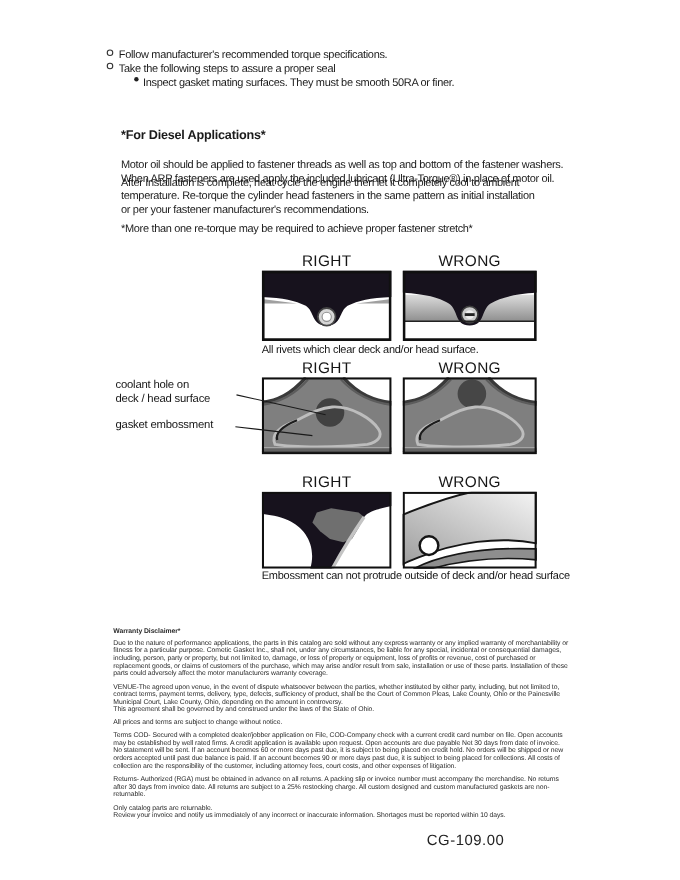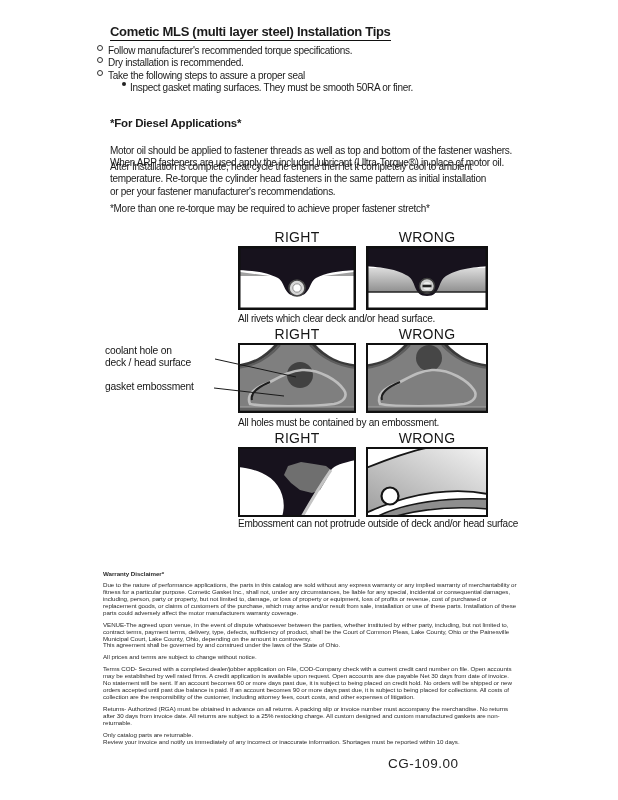--- a/index.html
+++ b/index.html
@@ -31,30 +31,25 @@
   .legal p{margin:0 0 5px 0;}
   .legal p.tight{margin-bottom:0;}
   .legal .lg-h{font-weight:bold;margin-bottom:4px;}
   .footer-code{left:388px;top:756px;font-size:13.5px;letter-spacing:0.5px;color:#222;white-space:nowrap;}
 </style>
 </head>
 <body>
 
 <div id="page">
 
-  <div class="abs title" data-bind="header.title">Cometic MLS (multi layer steel) Installation Tips</div>
 
   <div class="abs bullets">
     <div class="b-row">
       <span class="m-open"></span>
       <span data-bind="tips.bullets.0">Follow manufacturer's recommended torque specifications.</span>
-    </div>
-    <div class="b-row">
-      <span class="m-open"></span>
-      <span data-bind="tips.bullets.1">Dry installation is recommended.</span>
     </div>
     <div class="b-row">
       <span class="m-open"></span>
       <span data-bind="tips.bullets.2">Take the following steps to assure a proper seal</span>
     </div>
     <div class="b-row sub">
       <span class="m-dot"></span>
       <span data-bind="tips.sub_bullets.0">Inspect gasket mating surfaces.  They must be smooth 50RA or finer.</span>
     </div>
   </div>
@@ -138,21 +133,20 @@
     <line x1="0" y1="64" x2="122" y2="64" stroke="#a5a5a5" stroke-width="1.2"></line>
     <line x1="0" y1="67.5" x2="122" y2="67.5" stroke="#4a4a4a" stroke-width="1"></line>
     <rect x="1" y="1" width="120" height="68" fill="none" stroke="#101010" stroke-width="2"></rect>
   </svg>
 
   <svg class="abs" style="left:112px;top:343px;pointer-events:none;" width="200" height="70" viewBox="0 0 200 70">
     <line x1="103" y1="16" x2="184" y2="34" stroke="#1a1a1a" stroke-width="1"></line>
     <line x1="102" y1="45" x2="172" y2="53" stroke="#1a1a1a" stroke-width="1"></line>
   </svg>
 
-  <div class="abs caption" style="left:238px;top:417px;" data-bind="diagrams.row2_caption">All holes must be contained by an embossment.</div>
 
   <div class="abs rw-label" style="left:238px;width:118px;top:430px;" data-bind="diagrams.right_label">RIGHT</div>
   <div class="abs rw-label" style="left:366px;width:122px;top:430px;" data-bind="diagrams.wrong_label">WRONG</div>
 
   <svg class="abs diag-box" style="left:238px;top:447px;" width="118" height="70" viewBox="0 0 118 70">
     <rect x="0" y="0" width="118" height="70" fill="#ffffff"></rect>
     <path d="M0,0 H118 V13 C104,16 97,18 93,23 C84,36 74,52 64,70 H44 C50,50 40,33 24,26 C15,22 7,21 0,20 Z" fill="#17121d"></path>
     <polygon points="50,19 63,15 76,17 88,19 93,23 88,33 82,43 74,46 62,43 53,36 46,28" fill="#6f6f6f"></polygon>
     <path d="M93,23 C84,36 74,52 64,70" fill="none" stroke="#c4c4c4" stroke-width="3"></path>
     <circle cx="20" cy="42" r="7" fill="#ffffff"></circle>

